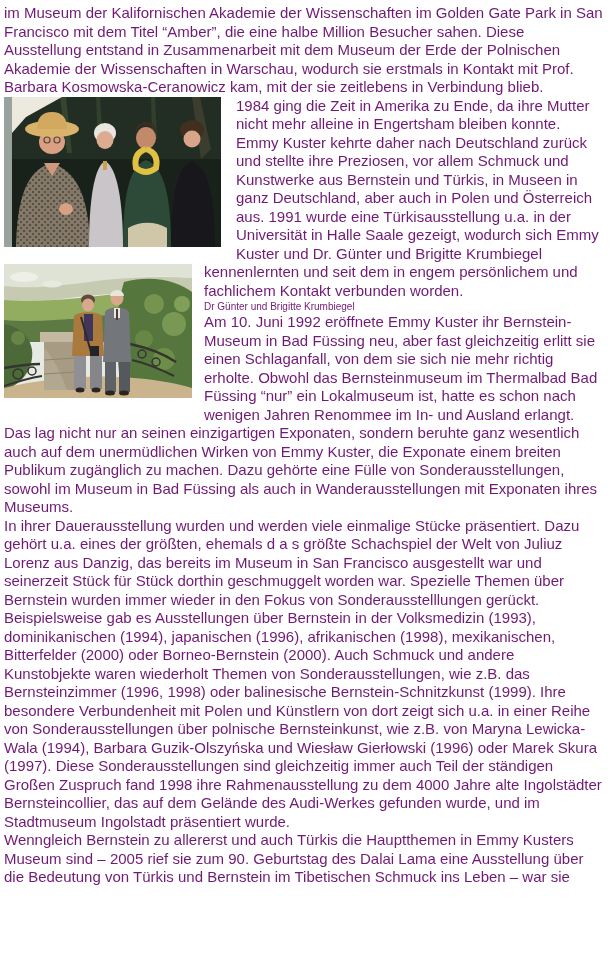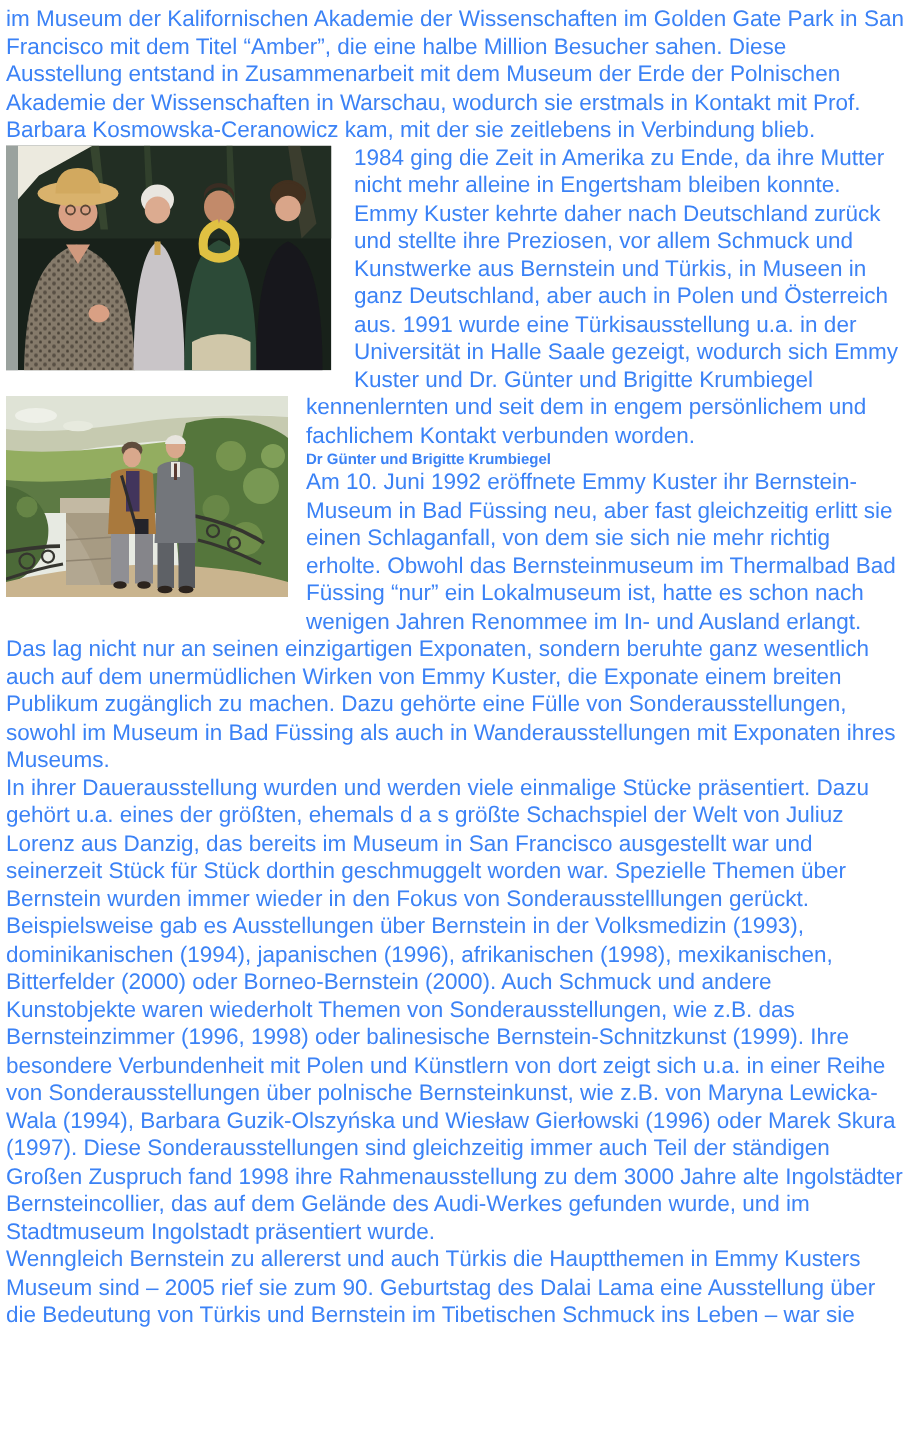--- a/index.html
+++ b/index.html
@@ -1,34 +1,34 @@
 <!DOCTYPE html>
 <html lang="de"><head>
 <meta charset="utf-8">
 <style>
   html,body{margin:0;padding:0;background:#ffffff;}
   .doc{
     width:609px;height:953px;overflow:hidden;box-sizing:border-box;
     padding:4px 5px 0 4px;
     font-family:"Liberation Sans","DejaVu Sans",sans-serif;
-    font-size:15px;line-height:18.5px;color:#3b82f6;
+    font-size:15px;line-height:18.5px;color:#701a75;
     background:#ffffff;
   }
   .doc p{margin:0;}
   .p-intro{margin-bottom:27px;}
   .photo1{
     float:left;width:217px;height:150px;margin:0 15px 14px 0;overflow:hidden;
   }
   .photo2{
     float:left;width:188px;height:134px;margin:1px 12px 8px 0;overflow:hidden;
   }
   .photo1 svg,.photo2 svg{display:block;width:100%;height:100%;}
   .caption{font-size:10px;line-height:13px;}
   .caption1{margin-left:232px;width:350px;}
-  .caption2{margin-top:9px;margin-left:200px;font-weight:bold;}
+  .caption2{margin-top:9px;margin-left:200px;}
   .p-1984{margin-top:90px;}
   .p-museum{margin-top:32px;}
 </style>
 </head>
 <body>
 
 <div class="doc">
 
   <p class="p-intro">im Museum der Kalifornischen Akademie der Wissenschaften im Golden Gate Park in San Francisco mit dem Titel “Amber”, die eine halbe Million Besucher sahen. Diese Ausstellung entstand in Zusammenarbeit mit dem Museum der Erde der Polnischen Akademie der Wissenschaften in Warschau, wodurch sie erstmals in Kontakt mit Prof. Barbara Kosmowska-Ceranowicz kam, mit der sie zeitlebens in Verbindung blieb.</p>
 
@@ -132,17 +132,17 @@
       <ellipse cx="92" cy="126" rx="4.5" ry="2.5" fill="#2c241e"></ellipse>
     </svg>
       </span><span>und fachlichem Kontakt verbunden worden.</span></p>
 
   <p class="caption caption2">Dr Günter und Brigitte Krumbiegel</p>
 
   <p class="p-museum">Am 10. Juni 1992 eröffnete Emmy Kuster ihr Bernstein-Museum in Bad Füssing neu, aber fast gleichzeitig erlitt sie einen Schlaganfall, von dem sie sich nie mehr richtig erholte. Obwohl das Bernsteinmuseum im Thermalbad Bad Füssing “nur” ein Lokalmuseum ist, hatte es schon nach wenigen Jahren Renommee im In- und Ausland erlangt. Das lag nicht nur an seinen einzigartigen Exponaten, sondern beruhte ganz wesentlich auch auf dem unermüdlichen Wirken von Emmy Kuster, die Exponate einem breiten Publikum zugänglich zu machen. Dazu gehörte eine Fülle von Sonderausstellungen, sowohl im Museum in Bad Füssing als auch in Wanderausstellungen mit Exponaten ihres Museums.</p>
 
   <p>In ihrer Dauerausstellung wurden und werden viele einmalige Stücke präsentiert. Dazu gehört u.a. eines der größten, ehemals d a s größte Schachspiel der Welt von Juliuz Lorenz aus Danzig, das bereits im Museum in San Francisco ausgestellt war und seinerzeit Stück für Stück dorthin geschmuggelt worden war. Spezielle Themen über Bernstein wurden immer wieder in den Fokus von Sonderausstelllungen gerückt. Beispielsweise gab es Ausstellungen über Bernstein in der Volksmedizin (1993), dominikanischen (1994), japanischen (1996), afrikanischen (1998), mexikanischen, Bitterfelder (2000) oder Borneo-Bernstein (2000). Auch Schmuck und andere Kunstobjekte waren wiederholt Themen von Sonderausstellungen, wie z.B. das Bernsteinzimmer (1996, 1998) oder balinesische Bernstein-Schnitzkunst (1999). Ihre besondere Verbundenheit mit Polen und Künstlern von dort zeigt sich u.a. in einer Reihe von Sonderausstellungen über polnische Bernsteinkunst, wie z.B. von Maryna Lewicka-Wala (1994), Barbara Guzik-Olszyńska und Wiesław Gierłowski (1996) oder Marek Skura (1997). Diese Sonderausstellungen sind gleichzeitig immer auch Teil der ständigen</p>
 
-  <p>Großen Zuspruch fand 1998 ihre Rahmenausstellung zu dem 3000 Jahre alte Ingolstädter Bernsteincollier, das auf dem Gelände des Audi-Werkes gefunden wurde, und im Stadtmuseum Ingolstadt präsentiert wurde.</p>
+  <p>Großen Zuspruch fand 1998 ihre Rahmenausstellung zu dem 4000 Jahre alte Ingolstädter Bernsteincollier, das auf dem Gelände des Audi-Werkes gefunden wurde, und im Stadtmuseum Ingolstadt präsentiert wurde.</p>
 
   <p>Wenngleich Bernstein zu allererst und auch Türkis die Hauptthemen in Emmy Kusters Museum sind – 2005 rief sie zum 90. Geburtstag des Dalai Lama eine Ausstellung über die Bedeutung von Türkis und Bernstein im Tibetischen Schmuck ins Leben – war sie</p>
 
 </div>
 
 </body></html>

